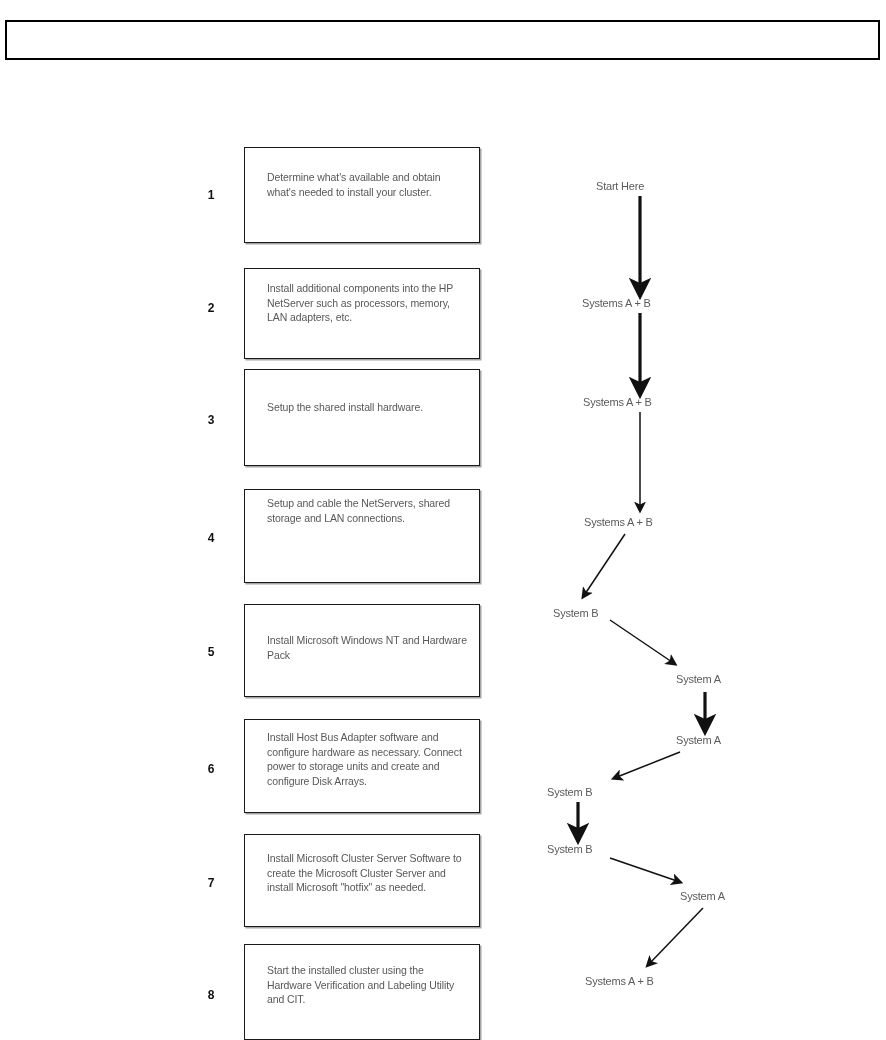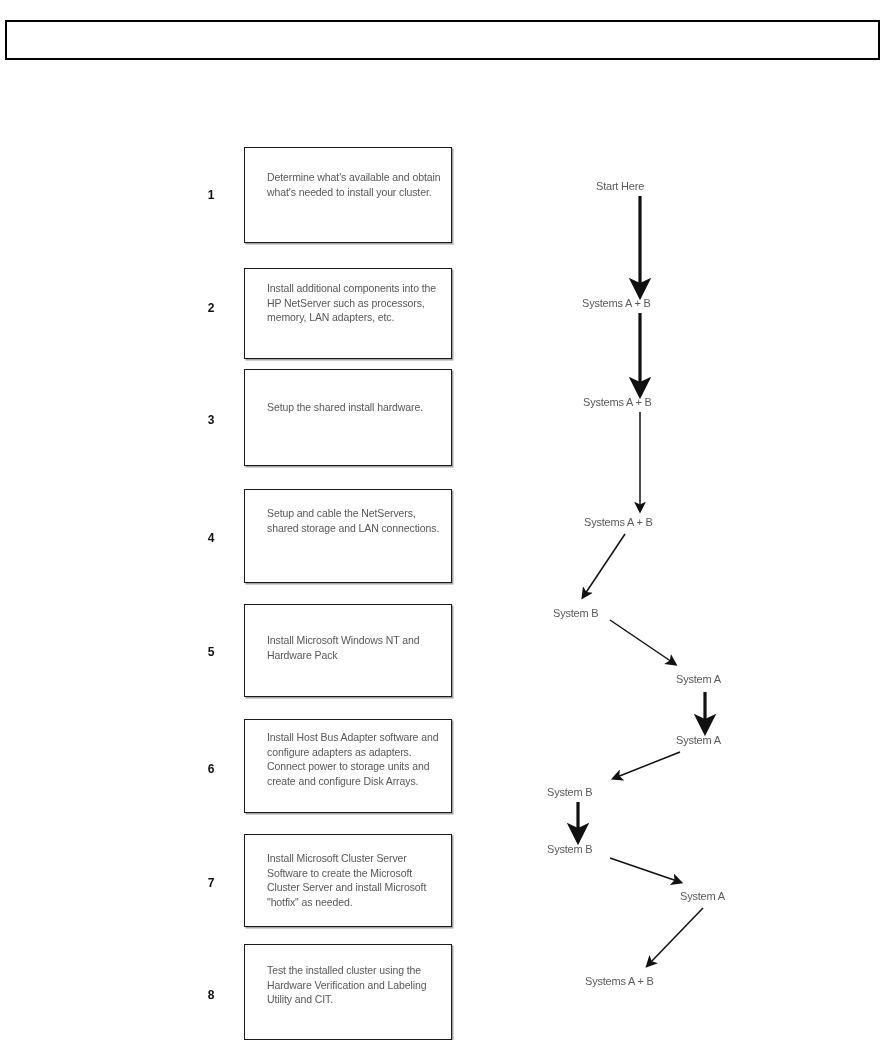--- a/index.html
+++ b/index.html
@@ -47,21 +47,21 @@
     width: 22px;
     text-align: center;
     font-size: 12px;
     font-weight: bold;
     color: #111111;
     font-family: "Liberation Sans", sans-serif;
   }
   .step-box {
     position: absolute;
     left: 244px;
-    width: 208px;
+    width: 236px;
     box-sizing: border-box;
     border: 1.5px solid #1a1a1a;
     background: #ffffff;
     box-shadow: 1.5px 1.5px 0 rgba(90,90,90,0.55);
   }
   .step-text {
     position: absolute;
     left: 22px;
     right: 8px;
     font-size: 10.5px;
@@ -118,49 +118,49 @@
   <div class="step">
     <div class="step-number" style="top:413px">3</div>
     <div class="step-box" style="top:369px;height:97px">
       <div class="step-text" style="top:30px">Setup the shared install hardware.</div>
     </div>
   </div>
 
   <div class="step">
     <div class="step-number" style="top:531px">4</div>
     <div class="step-box" style="top:489px;height:94px">
-      <div class="step-text" style="top:16px">Setup and cable the NetServers, shared storage and LAN connections.</div>
+      <div class="step-text" style="top:6px">Setup and cable the NetServers, shared storage and LAN connections.</div>
     </div>
   </div>
 
   <div class="step">
     <div class="step-number" style="top:645px">5</div>
     <div class="step-box" style="top:604px;height:93px">
       <div class="step-text" style="top:28px">Install Microsoft Windows NT and Hardware Pack</div>
     </div>
   </div>
 
   <div class="step">
     <div class="step-number" style="top:762px">6</div>
     <div class="step-box" style="top:719px;height:94px">
-      <div class="step-text" style="top:10px">Install Host Bus Adapter software and configure adapters as adapters. Connect power to storage units and create and configure Disk Arrays.</div>
+      <div class="step-text" style="top:10px">Install Host Bus Adapter software and configure hardware as necessary. Connect power to storage units and create and configure Disk Arrays.</div>
     </div>
   </div>
 
   <div class="step">
     <div class="step-number" style="top:876px">7</div>
     <div class="step-box" style="top:834px;height:93px">
       <div class="step-text" style="top:16px">Install Microsoft Cluster Server Software to create the Microsoft Cluster Server and install Microsoft "hotfix" as needed.</div>
     </div>
   </div>
 
   <div class="step">
     <div class="step-number" style="top:988px">8</div>
     <div class="step-box" style="top:944px;height:96px">
-      <div class="step-text" style="top:18px">Test the installed cluster using the Hardware Verification and Labeling Utility and CIT.</div>
+      <div class="step-text" style="top:18px">Start the installed cluster using the Hardware Verification and Labeling Utility and CIT.</div>
     </div>
   </div>
 </div>
 
 <div class="flow-column">
   <svg class="flow-svg" viewBox="0 0 386 1040">
     <defs>
       <marker id="ah-thick" markerWidth="7" markerHeight="7" refX="3.2" refY="3.5" orient="auto">
         <path d="M0,0 L7,3.5 L0,7 L1.6,3.5 Z" fill="#111111"></path>
       </marker>

